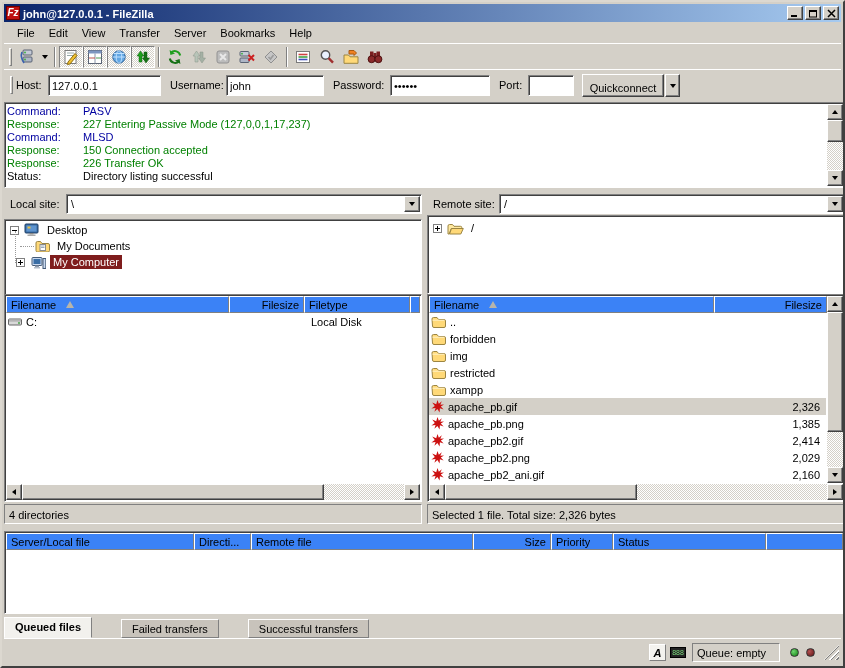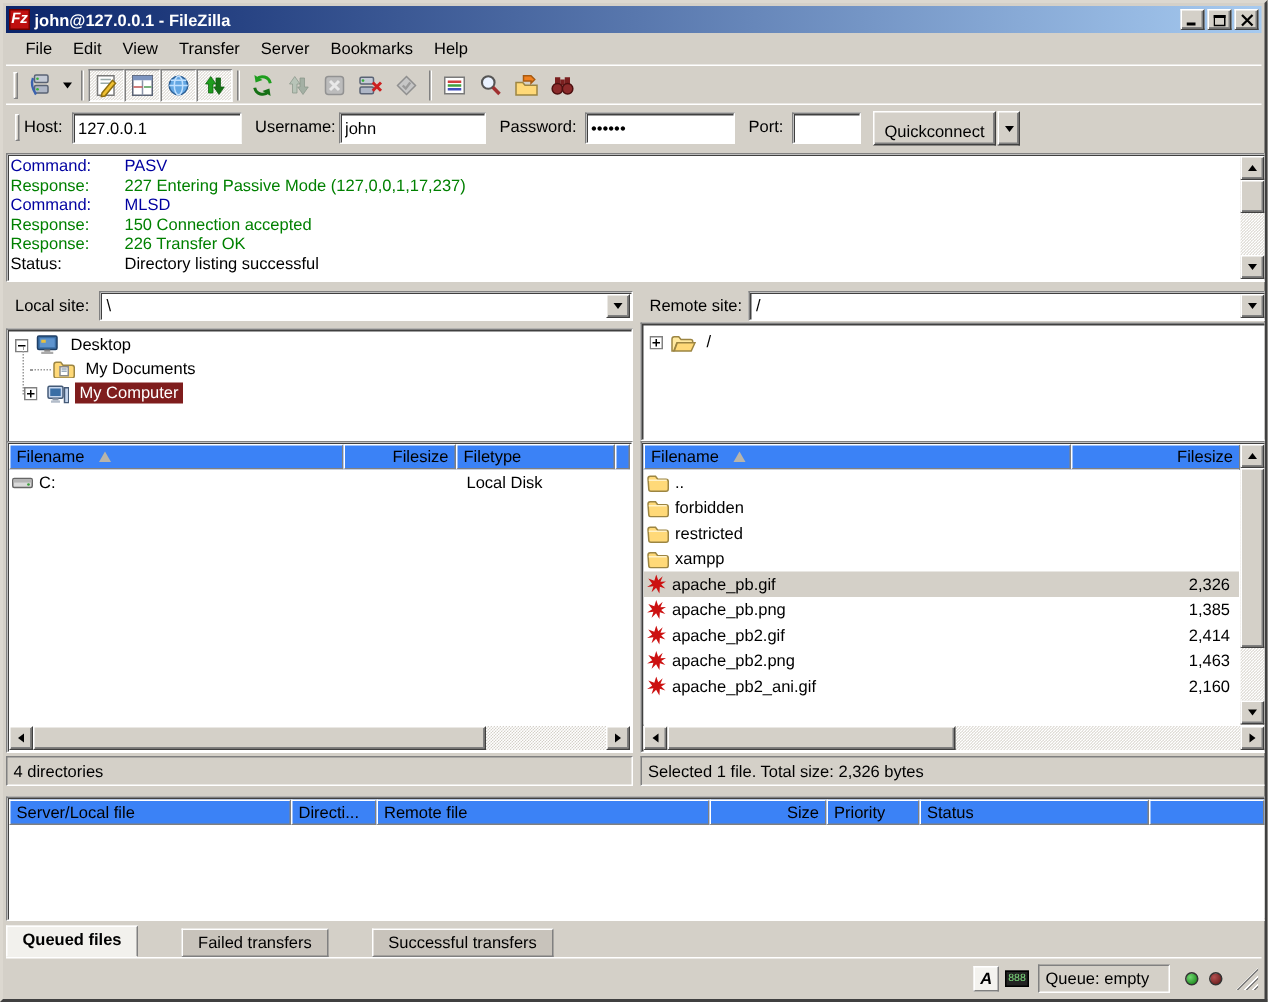--- a/index.html
+++ b/index.html
@@ -503,34 +503,48 @@
             </div>
         </div>
         <div class="frow">
           <div class="fcell" style="width:283px;">
               <span class="ic">
                 <svg width="15" height="12">
                   <path d="M1 3 q0-1.5 1.5-1.5 h3.5 l1.5 2 h5.5 q1.5 0 1.5 1.5 v5 q0 1.5-1.5 1.5 h-10 q-1.5 0-1.5-1.5 Z" fill="#ffd978" stroke="#9c8542"></path>
                   <path d="M1.5 4.2 h12" stroke="#fff2c8" fill="none"></path>
                 </svg>
               </span>
-              <span>restricted</span>
+              <span>img</span>
             </div>
           <div class="fcell num" style="flex:1;">
               <span></span>
             </div>
         </div>
         <div class="frow">
           <div class="fcell" style="width:283px;">
               <span class="ic">
                 <svg width="15" height="12">
                   <path d="M1 3 q0-1.5 1.5-1.5 h3.5 l1.5 2 h5.5 q1.5 0 1.5 1.5 v5 q0 1.5-1.5 1.5 h-10 q-1.5 0-1.5-1.5 Z" fill="#ffd978" stroke="#9c8542"></path>
                   <path d="M1.5 4.2 h12" stroke="#fff2c8" fill="none"></path>
                 </svg>
               </span>
+              <span>restricted</span>
+            </div>
+          <div class="fcell num" style="flex:1;">
+              <span></span>
+            </div>
+        </div>
+        <div class="frow">
+          <div class="fcell" style="width:283px;">
+              <span class="ic">
+                <svg width="15" height="12">
+                  <path d="M1 3 q0-1.5 1.5-1.5 h3.5 l1.5 2 h5.5 q1.5 0 1.5 1.5 v5 q0 1.5-1.5 1.5 h-10 q-1.5 0-1.5-1.5 Z" fill="#ffd978" stroke="#9c8542"></path>
+                  <path d="M1.5 4.2 h12" stroke="#fff2c8" fill="none"></path>
+                </svg>
+              </span>
               <span>xampp</span>
             </div>
           <div class="fcell num" style="flex:1;">
               <span></span>
             </div>
         </div>
 
         <div class="frow sel">
           <div class="fcell" style="width:283px;">
               <span class="ic">
@@ -573,21 +587,21 @@
         <div class="frow">
           <div class="fcell" style="width:283px;">
               <span class="ic">
                 <svg width="13" height="13">
                   <path d="M6.5 0 L7.8 3.8 L10.8 1.2 L9.3 4.8 L13 4.6 L9.8 6.6 L12.6 9.4 L8.9 8.2 L8.6 12.6 L6.4 8.9 L3.4 11.8 L4.6 7.9 L0.4 8.4 L3.8 6.1 L1.2 2.6 L5.2 4.2 Z" fill="#cc1111"></path>
                 </svg>
               </span>
               <span>apache_pb2.png</span>
             </div>
           <div class="fcell num" style="flex:1;">
-              <span>1,463</span>
+              <span>2,029</span>
             </div>
         </div>
         <div class="frow">
           <div class="fcell" style="width:283px;">
               <span class="ic">
                 <svg width="13" height="13">
                   <path d="M6.5 0 L7.8 3.8 L10.8 1.2 L9.3 4.8 L13 4.6 L9.8 6.6 L12.6 9.4 L8.9 8.2 L8.6 12.6 L6.4 8.9 L3.4 11.8 L4.6 7.9 L0.4 8.4 L3.8 6.1 L1.2 2.6 L5.2 4.2 Z" fill="#cc1111"></path>
                 </svg>
               </span>
               <span>apache_pb2_ani.gif</span>

